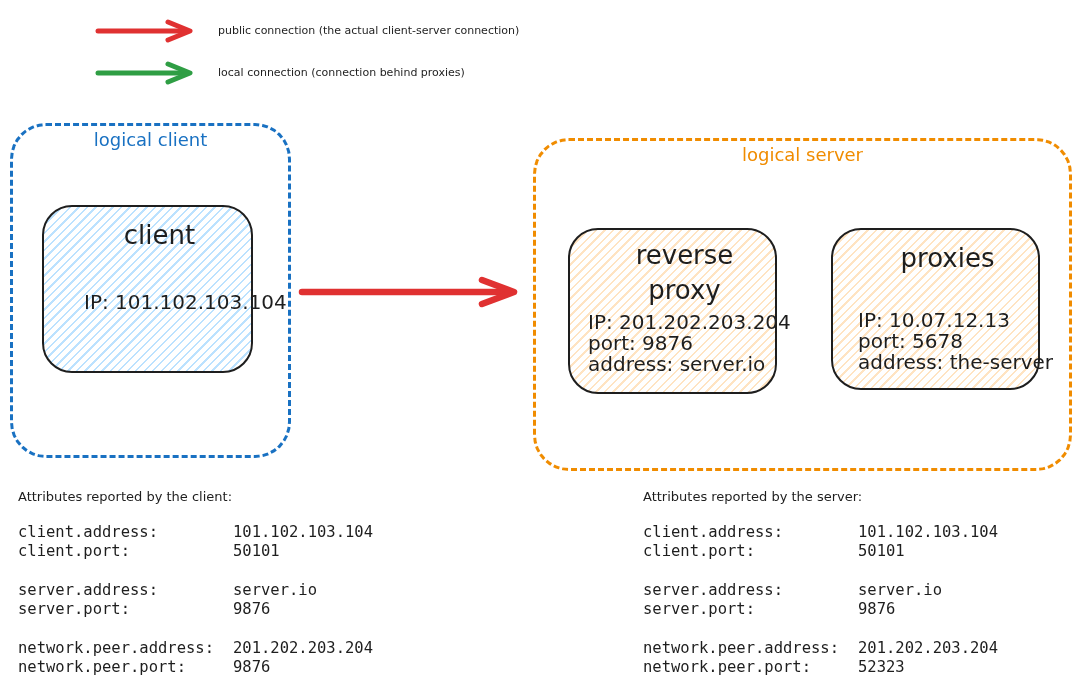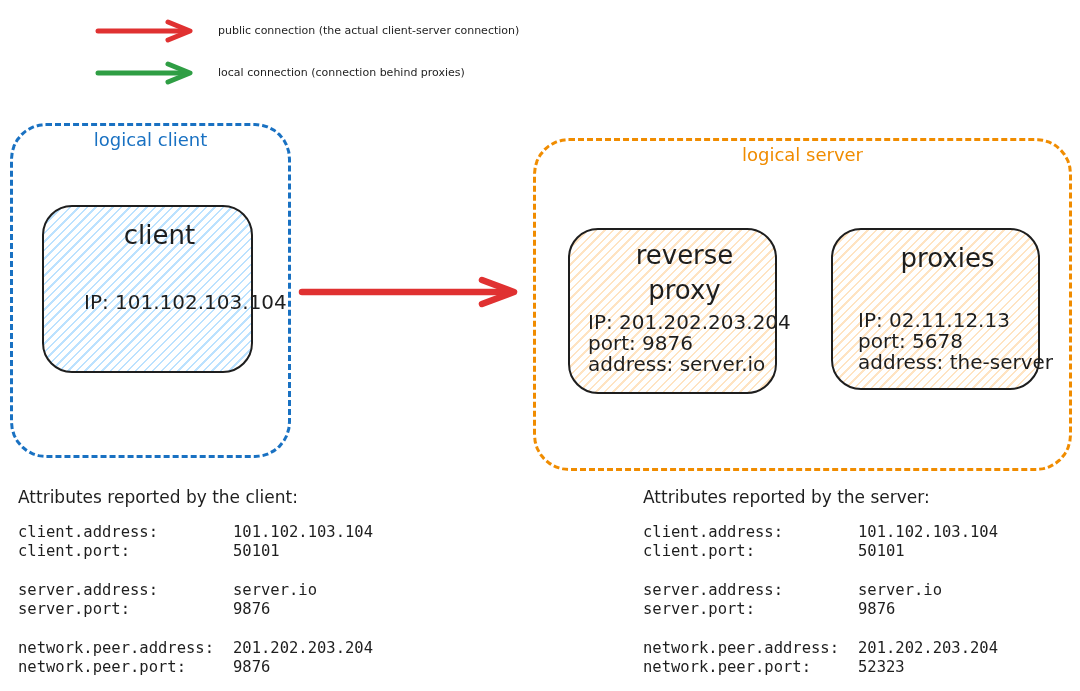--- a/index.html
+++ b/index.html
@@ -22,21 +22,21 @@
     background-image:repeating-linear-gradient(135deg,rgba(255,216,168,0.7) 0px,rgba(255,216,168,0.7) 1.7px,transparent 1.7px,transparent 6px);}
   .node.server-node{left:295px;top:87px;width:205px;height:158px;
     background-image:repeating-linear-gradient(135deg,rgba(255,216,168,0.7) 0px,rgba(255,216,168,0.7) 1.7px,transparent 1.7px,transparent 6px);}
   .node-title{text-align:center;font-size:26px;margin-top:12px;line-height:32px;color:#1e1e1e;padding-left:24px;}
   .proxy-node .node-title{width:132px;margin:8px auto 0;line-height:35px;}
   .node-body{position:absolute;font-size:20px;line-height:21px;white-space:nowrap;color:#1e1e1e;}
   .client-node .node-body{left:40px;top:85px;}
   .proxy-node .node-body{left:18px;top:82px;}
   .server-node .node-body{left:25px;top:80px;}
   .attrs{position:absolute;top:484px;}
-  .attrs-title{font-size:17px;line-height:26px;margin-bottom:13px;color:#1e1e1e;}
+  .attrs-title{font-size:13px;line-height:26px;margin-bottom:13px;color:#1e1e1e;}
   .attr-rows{font-family:"DejaVu Sans Mono","Liberation Mono",monospace;font-size:15.5px;line-height:18.5px;}
   .attr-group{margin-bottom:21px;}
   .attr-row{display:flex;}
   .attr-key{width:215px;}
 </style>
 </head>
 <body>
 
 <div class="canvas">
 
@@ -75,21 +75,21 @@
       <div class="node-body">
         <div>IP: 201.202.203.204</div>
         <div>port: 9876</div>
         <div>address: server.io</div>
       </div>
     </div>
 
     <div class="node server-node">
       <div class="node-title">proxies</div>
       <div class="node-body">
-        <div>IP: 02.11.12.13</div>
+        <div>IP: 10.07.12.13</div>
         <div>port: 5678</div>
         <div>address: the-server</div>
       </div>
     </div>
   </div>
 
   <div class="attrs" style="left:18px;">
     <div class="attrs-title">Attributes reported by the client:</div>
     <div class="attr-rows">
       <div class="attr-group">

